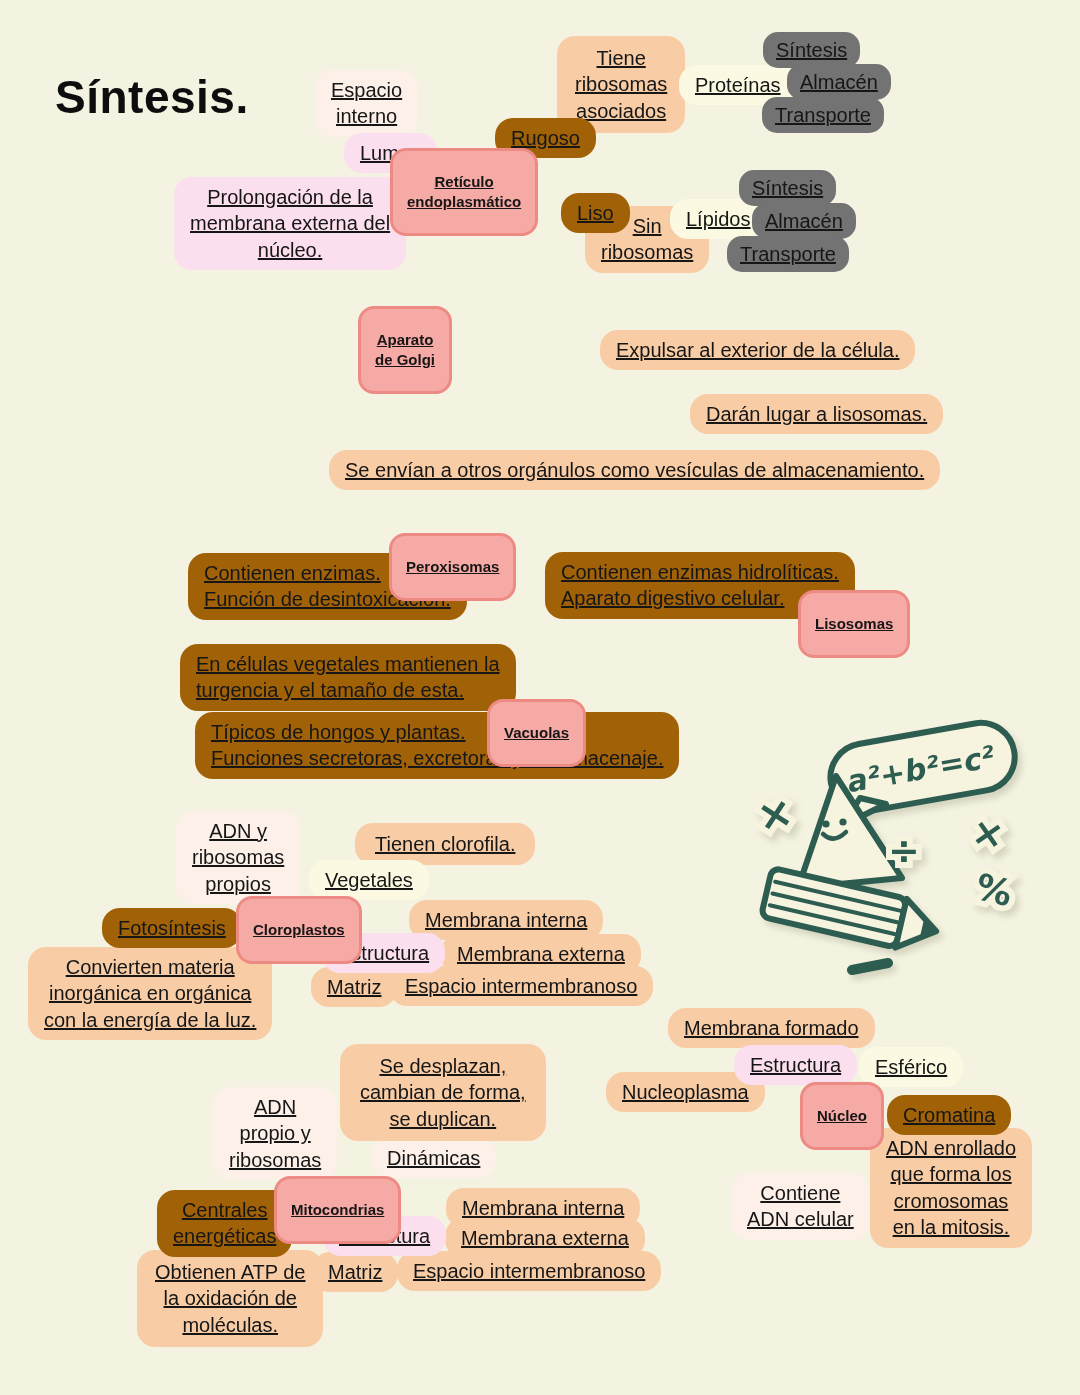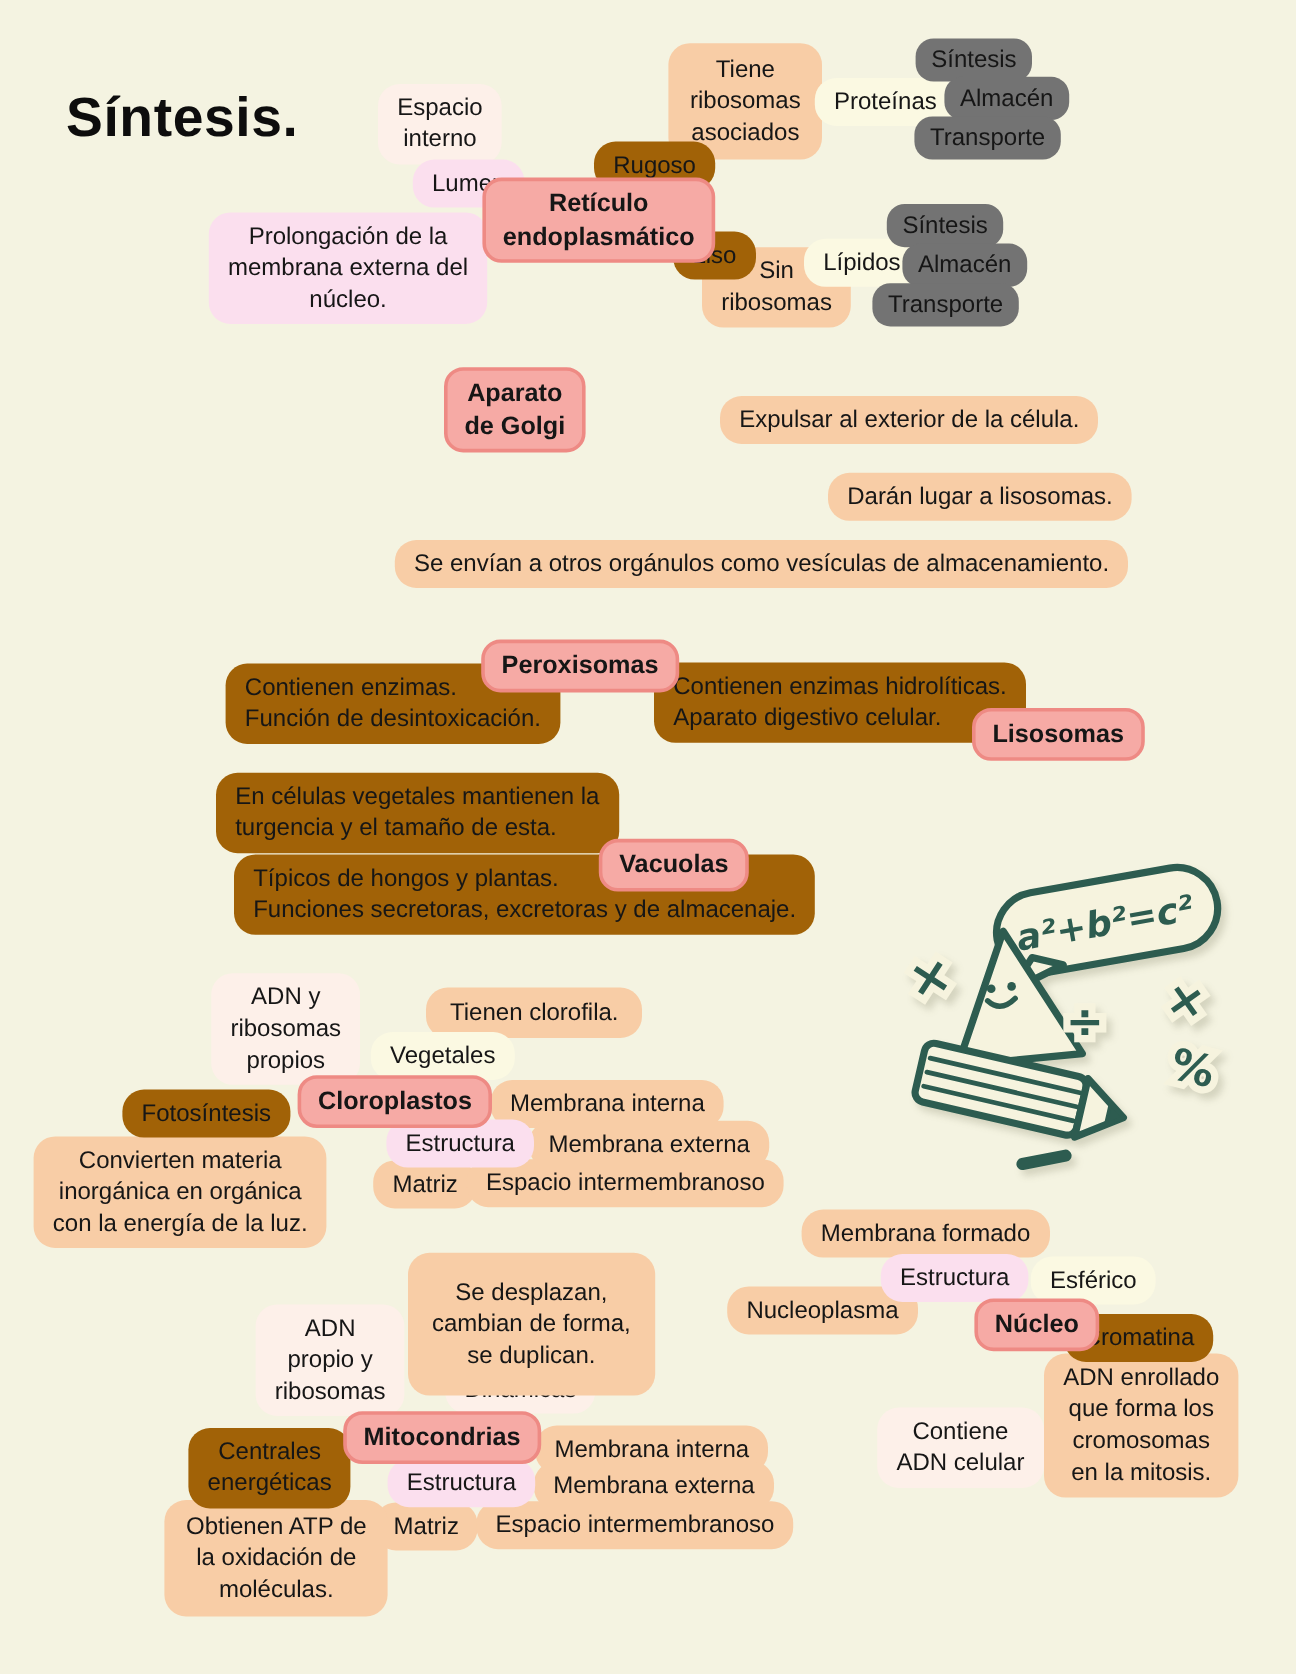--- a/index.html
+++ b/index.html
@@ -9,30 +9,31 @@
     font-family:"Liberation Sans",sans-serif;color:#161616;
   }
   .title{
     position:absolute;margin:0;font-size:46px;font-weight:bold;
     letter-spacing:.5px;color:#0d0d0d;
   }
   .b{
     position:absolute;border-radius:18px;padding:7px 16px;
     font-size:20px;line-height:1.32;white-space:pre-line;
     text-align:center;
+    text-decoration:underline;
   }
   .peach{background:#f8cda6;z-index:1;}
   .blush{background:#fdf0e9;z-index:1;}
   .lav{background:#a16207;z-index:2;}
   .pink{background:#fbdfee;z-index:2;}
   .cream{background:#fbf9e2;z-index:2;}
   .mint{background:#737373;z-index:2;border-radius:15px;padding:5px 13px;text-align:right;}
   .topic{
     background:#f6aaa5;border:3px solid #ee8a84;border-radius:16px;
-    font-weight:bold;font-size:21px;z-index:4;padding:5px 14px;margin-left:12px;
+    font-weight:bold;font-size:15px;z-index:4;padding:21px 14px;
   }
   .left{text-align:left;}
   .sticker{position:absolute;z-index:0;filter:drop-shadow(4px 5px 3px rgba(70,70,40,.18));}
   .sym{
     fill:#2d5c50;font-weight:bold;text-anchor:middle;
     paint-order:stroke;stroke:#f6f3de;stroke-width:12px;
     font-family:"DejaVu Sans",sans-serif;
   }
   .eq{
     fill:#2d5c50;font-weight:bold;font-style:italic;text-anchor:middle;
@@ -129,21 +130,21 @@
     <text class="sym" x="30" y="110" font-size="42" transform="rotate(-12 30 110)">×</text>
     <text class="sym" x="156" y="146" font-size="38">÷</text>
     <text class="sym" x="238" y="128" font-size="38" transform="rotate(10 238 128)">×</text>
     <text class="sym" x="243" y="184" font-size="36" transform="rotate(14 243 184)">%</text>
   </svg>
 
   <div class="b blush" style="left:213px;top:1087px">ADN
 propio y
 ribosomas</div>
   <div class="b blush" style="left:371px;top:1138px">Dinámicas</div>
-  <div class="b peach" style="left:340px;top:1044px;padding:20px 20px">Se desplazan,
+  <div class="b peach" style="left:340px;top:1044px;padding:9px 20px">Se desplazan,
 cambian de forma,
 se duplican.</div>
   <div class="b lav" style="left:157px;top:1190px">Centrales
 energéticas</div>
   <div class="b topic" style="left:274px;top:1176px">Mitocondrias</div>
   <div class="b peach" style="left:446px;top:1188px">Membrana interna</div>
   <div class="b peach" style="left:445px;top:1218px">Membrana externa</div>
   <div class="b pink" style="left:323px;top:1216px">Estructura</div>
   <div class="b peach" style="left:312px;top:1252px">Matriz</div>
   <div class="b peach" style="left:397px;top:1251px">Espacio intermembranoso</div>

